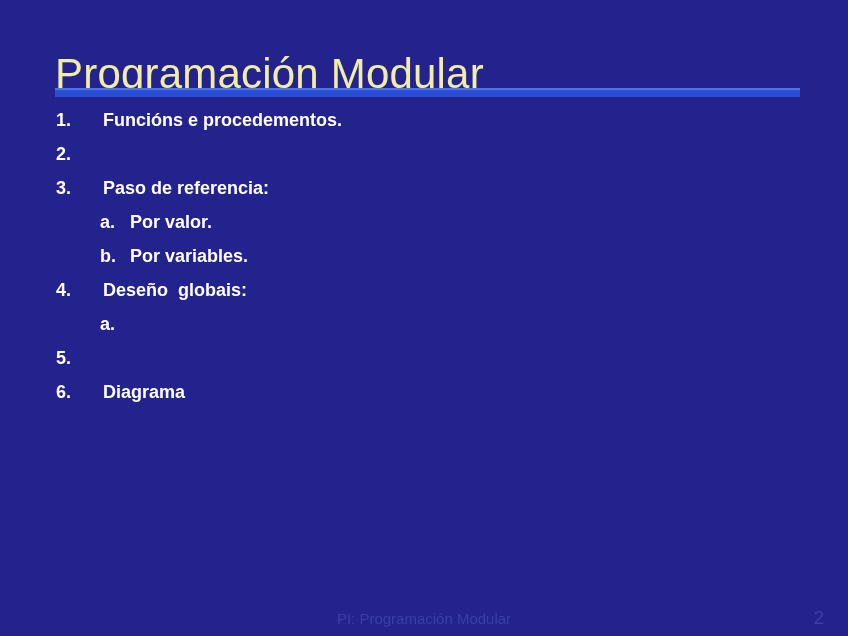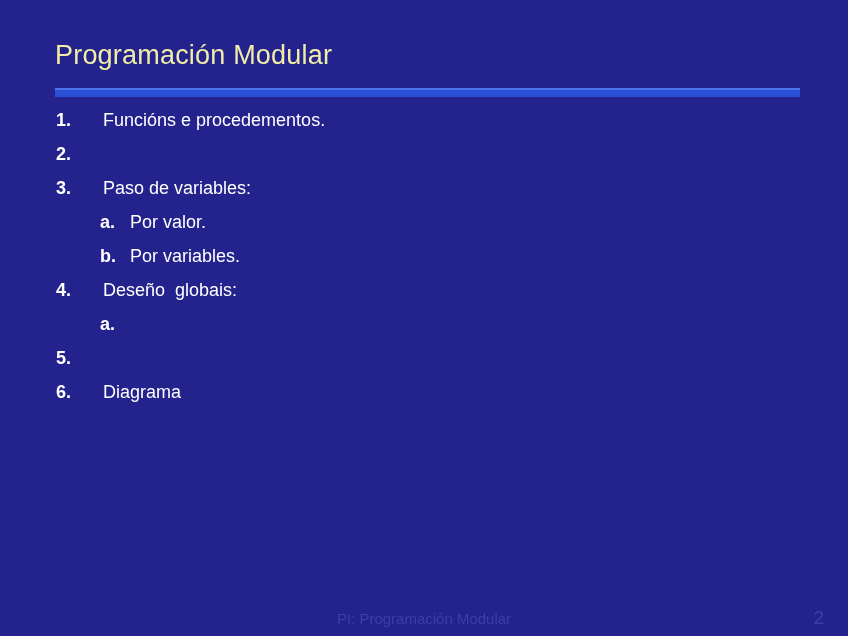--- a/index.html
+++ b/index.html
@@ -16,21 +16,21 @@
   .slide {
     position: relative;
     width: 848px;
     height: 636px;
     background: #24228c;
   }
   .slide-title {
     position: absolute;
     left: 55px;
     top: 22px;
-    font-size: 27px;
+    font-size: 42px;
     font-weight: normal;
     color: #f0eda8;
     letter-spacing: 0.2px;
     white-space: pre;
   }
   .title-rule {
     position: absolute;
     left: 55px;
     top: 88px;
     width: 745px;
@@ -53,21 +53,21 @@
   .marker {
     position: absolute;
     color: #ffffff;
     font-weight: bold;
     font-size: 18px;
     text-align: left;
   }
   .row-text {
     position: absolute;
     color: #ffffff;
-    font-weight: normal;
+    font-weight: bold;
     font-size: 18px;
     white-space: pre;
   }
   .level1 > .marker { left: 56px; }
   .level1 > .row-text { left: 103px; }
   .level2 > .marker { left: 100px; }
   .level2 > .row-text { left: 130px; }
 
   .footer-text {
     position: absolute;
@@ -92,21 +92,21 @@
 
 <div class="slide">
 
   <h1 class="slide-title">Programación Modular</h1>
 
   <div class="title-rule"></div>
 
   <div class="outline">
       <div class="olist-row level1"><span class="marker">1.</span><span class="row-text">Funcións e procedementos.</span></div>
       <div class="olist-row level1"><span class="marker">2.</span></div>
-      <div class="olist-row level1"><span class="marker">3.</span><span class="row-text">Paso de variables:</span></div>
+      <div class="olist-row level1"><span class="marker">3.</span><span class="row-text">Paso de referencia:</span></div>
       <div class="olist-row level2"><span class="marker">a.</span><span class="row-text">Por valor.</span></div>
       <div class="olist-row level2"><span class="marker">b.</span><span class="row-text">Por variables.</span></div>
       <div class="olist-row level1"><span class="marker">4.</span><span class="row-text">Deseño  globais:</span></div>
       <div class="olist-row level2"><span class="marker">a.</span></div>
       <div class="olist-row level1"><span class="marker">5.</span></div>
       <div class="olist-row level1"><span class="marker">6.</span><span class="row-text">Diagrama</span></div>
     </div>
 
   <div class="footer-text">PI: Programación Modular</div>
 

